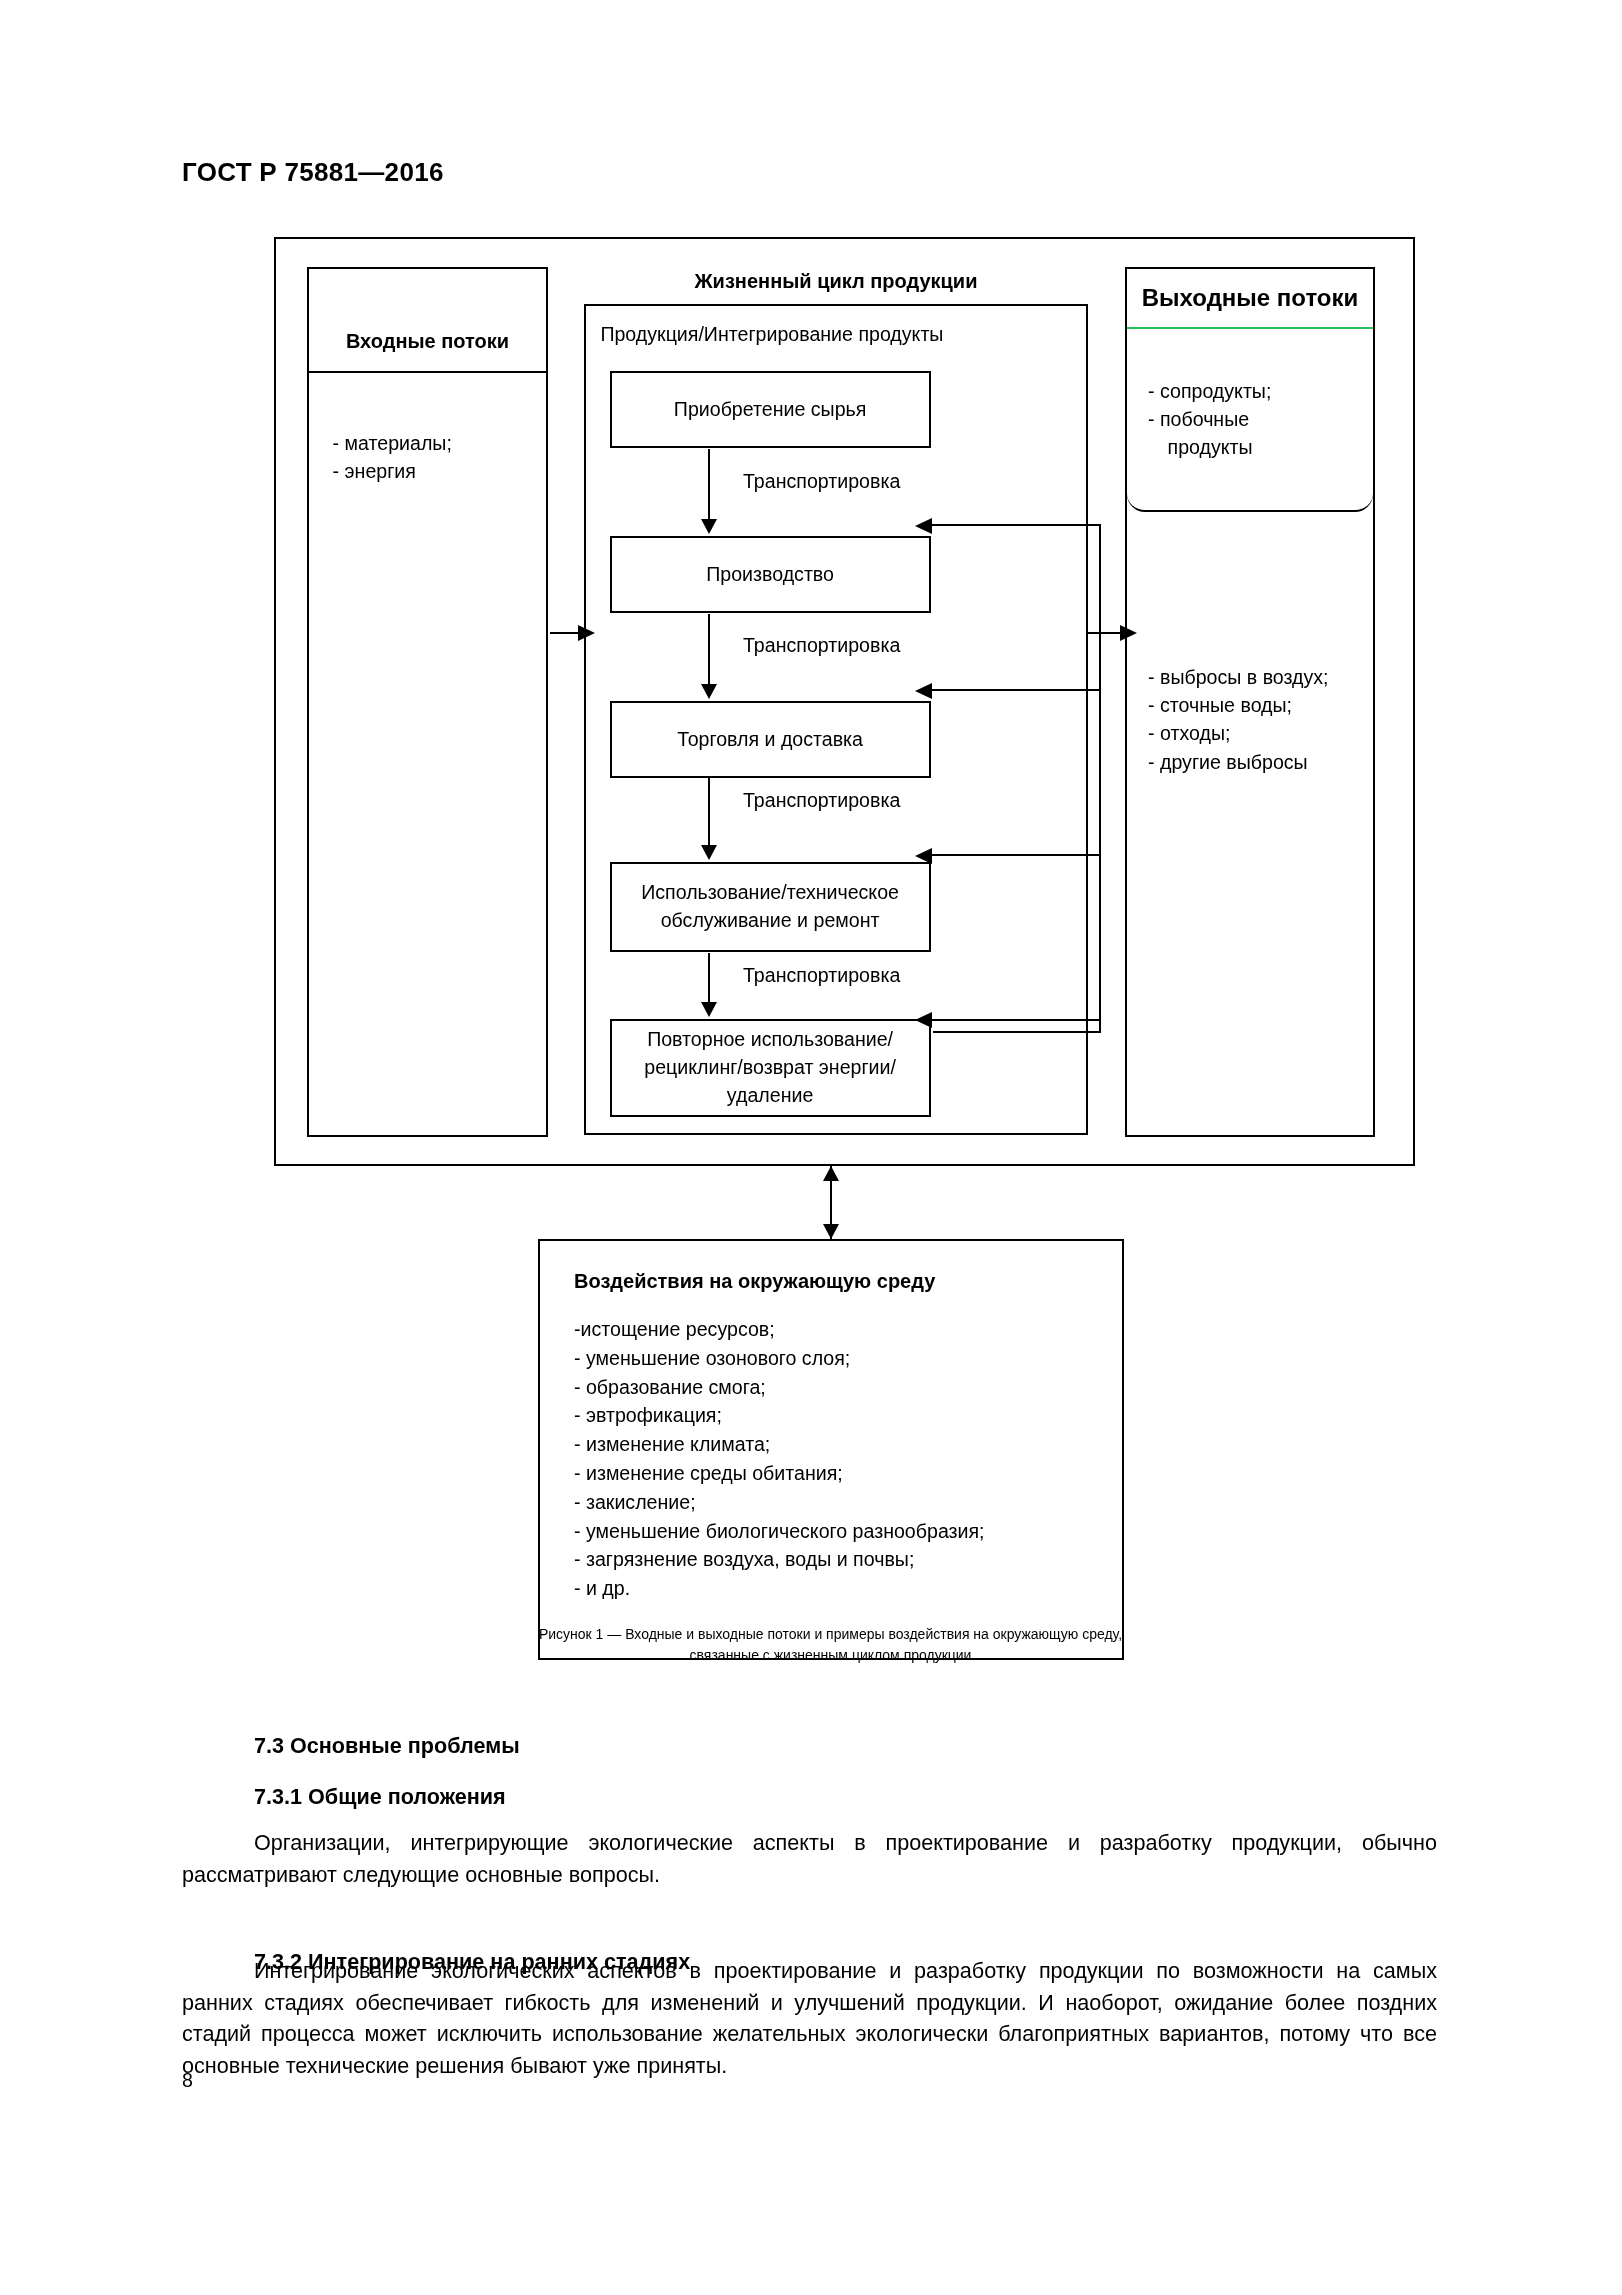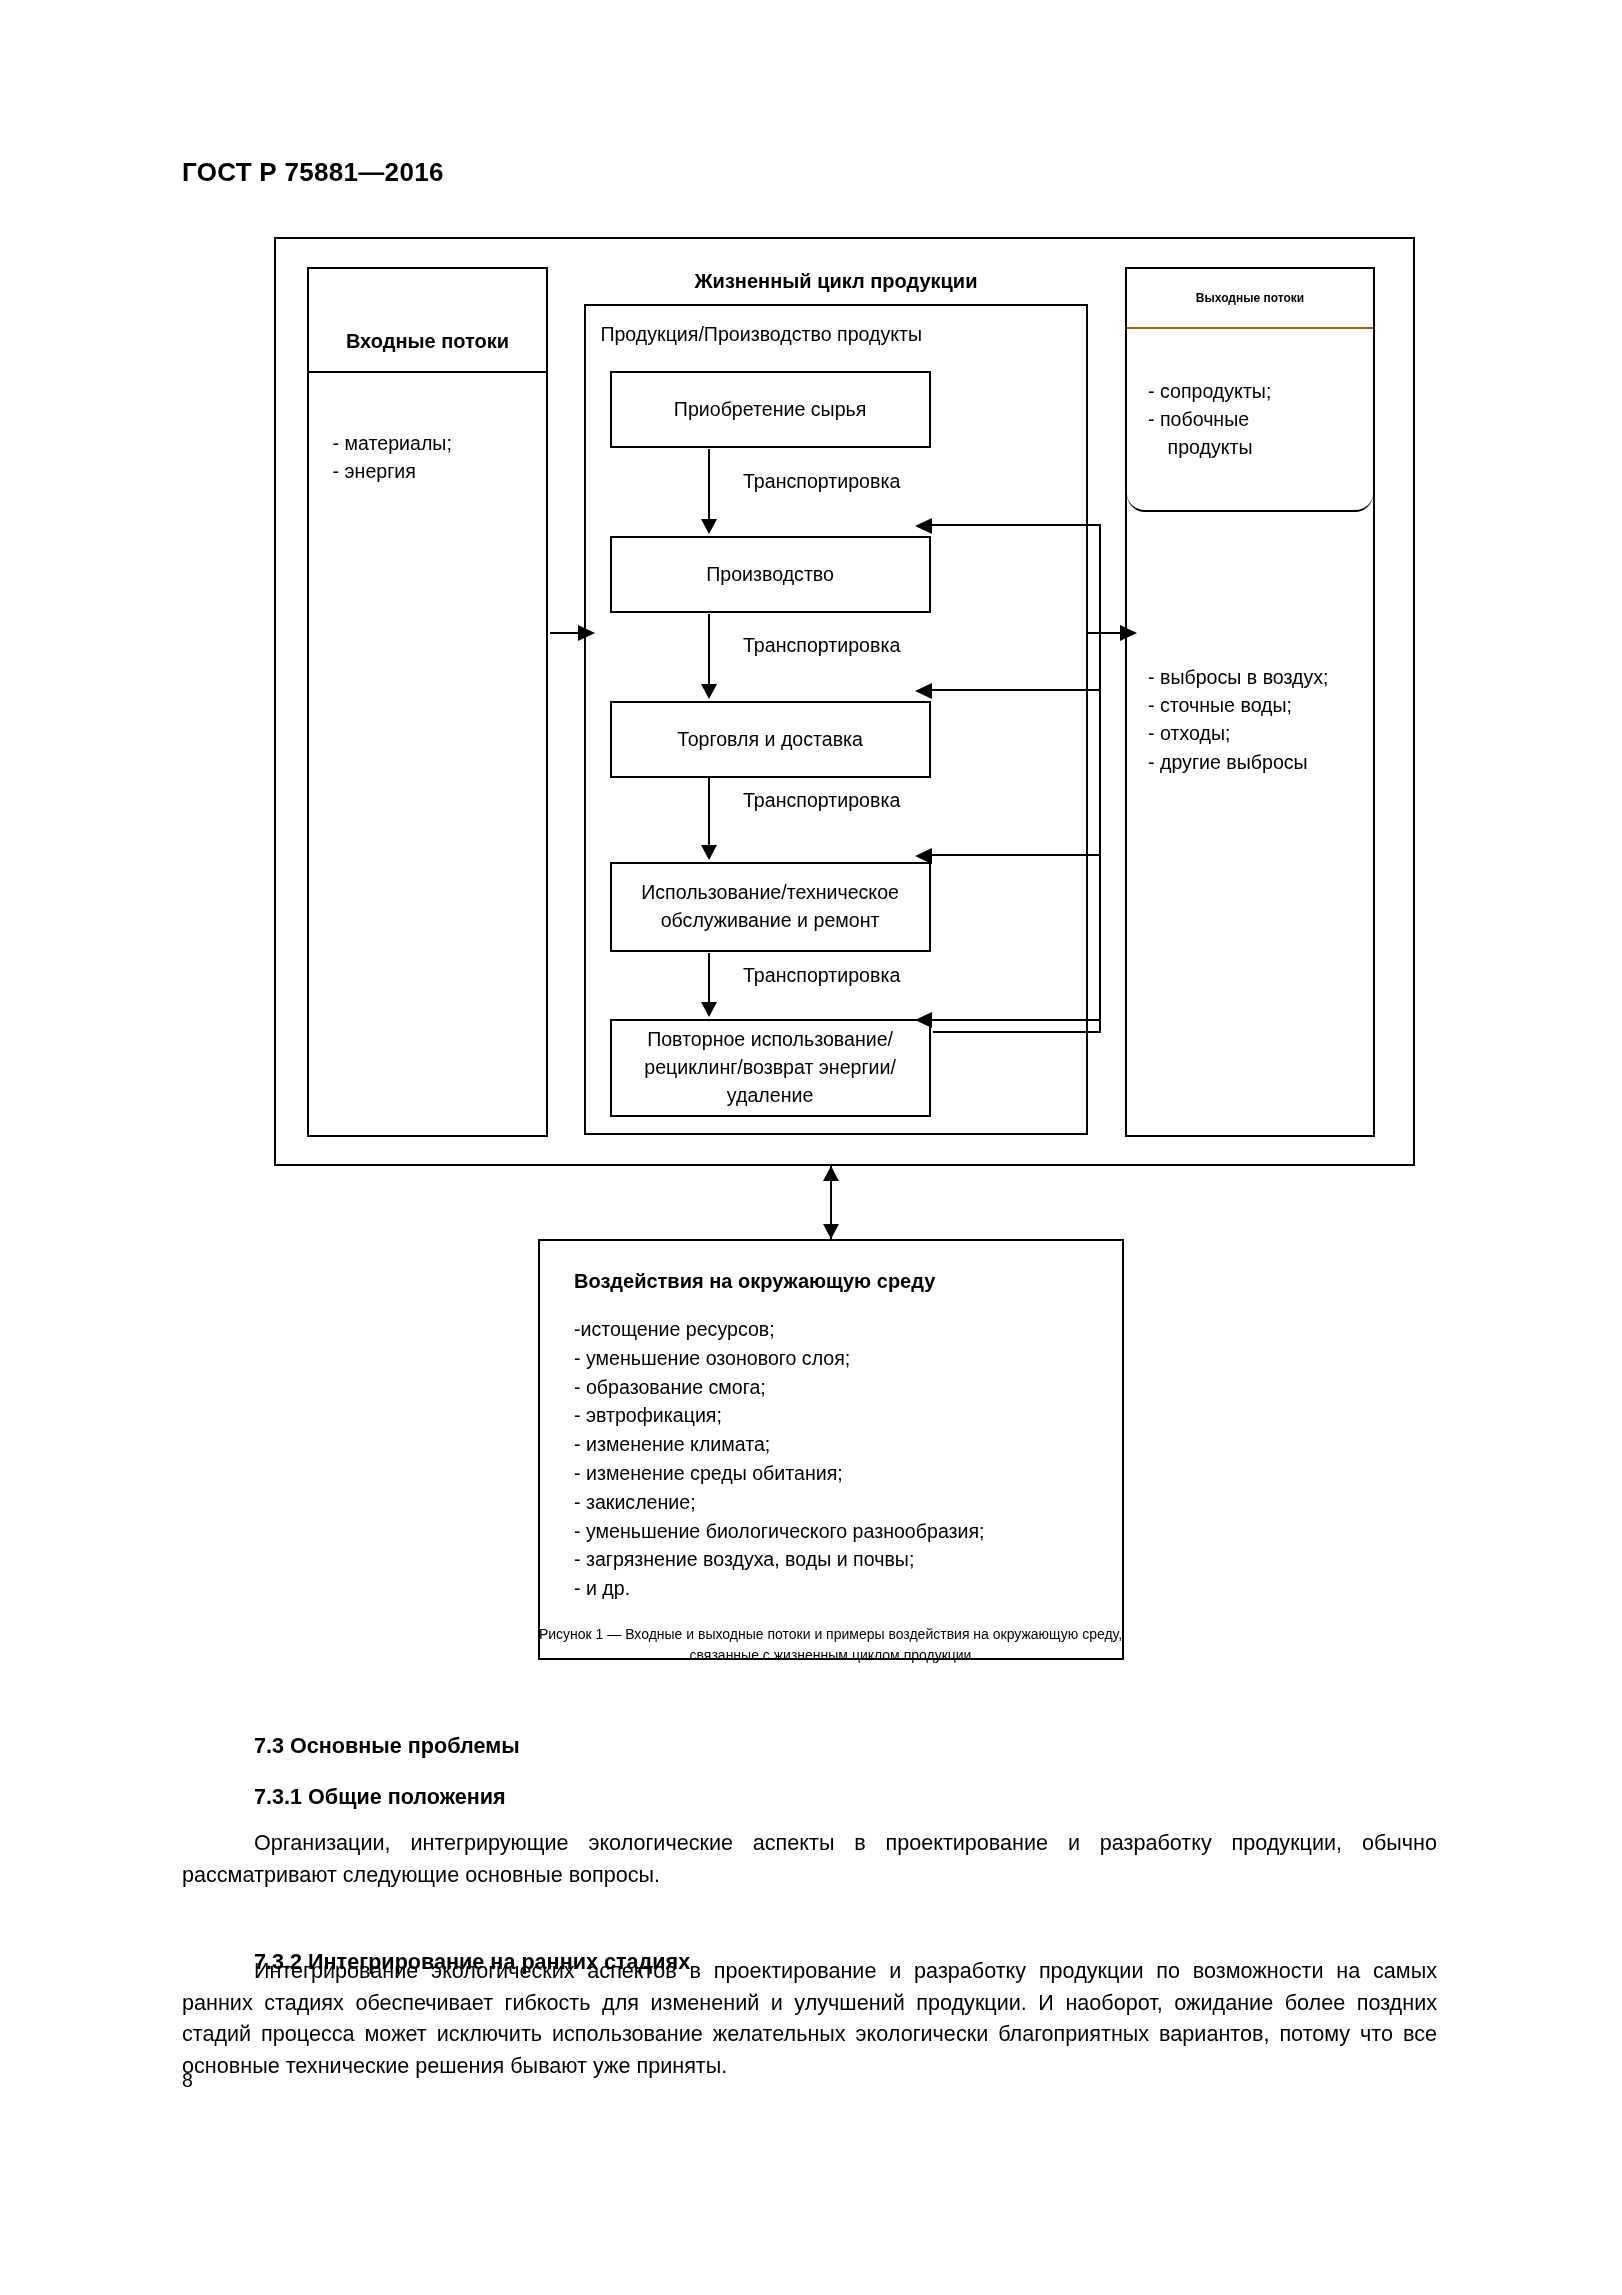--- a/index.html
+++ b/index.html
@@ -193,23 +193,23 @@
   
   #outputs-col {
     position:absolute;
     left:849px; top:27.5px;
     width:250px; height:870px;
     box-sizing:border-box;
     border:2px solid #000;
   }
   #outputs-head {
     height:58px;
-    border-bottom:2px solid #a16207;
+    border-bottom:2px solid #22c55e;
     display:flex; align-items:center; justify-content:center;
-    font-size:12px; font-weight:bold;
+    font-size:24px; font-weight:bold;
   }
   #outputs-coproducts {
     padding:48px 0 0 21px;
     font-size:19.6px; line-height:1.45;
     height:183px;
     box-sizing:border-box;
     border-bottom:2px solid #000;
     border-radius:18px;
   }
   #outputs-emissions {
@@ -308,21 +308,21 @@
       <div>- материалы;</div>
       <div>- энергия</div>
     </div>
   </div>
 
   <div id="in-arrow-line"></div>
   <div id="in-arrow-head"></div>
 
   <div id="life-head">Жизненный цикл продукции</div>
   <div id="life-col">
-    <div id="life-sublabel">Продукция/Производство продукты</div>
+    <div id="life-sublabel">Продукция/Интегрирование продукты</div>
 
     <div class="stage-box" id="stage-0">Приобретение сырья</div>
     <div class="stage-box" id="stage-1">Производство</div>
     <div class="stage-box" id="stage-2">Торговля и доставка</div>
     <div class="stage-box" id="stage-3">Использование/техническое обслуживание и ремонт</div>
     <div class="stage-box" id="stage-4">Повторное использование/ рециклинг/возврат энергии/ удаление</div>
 
     <div class="transport-label" id="tl-0">Транспортировка</div>
     <div class="transport-label" id="tl-1">Транспортировка</div>
     <div class="transport-label" id="tl-2">Транспортировка</div>

